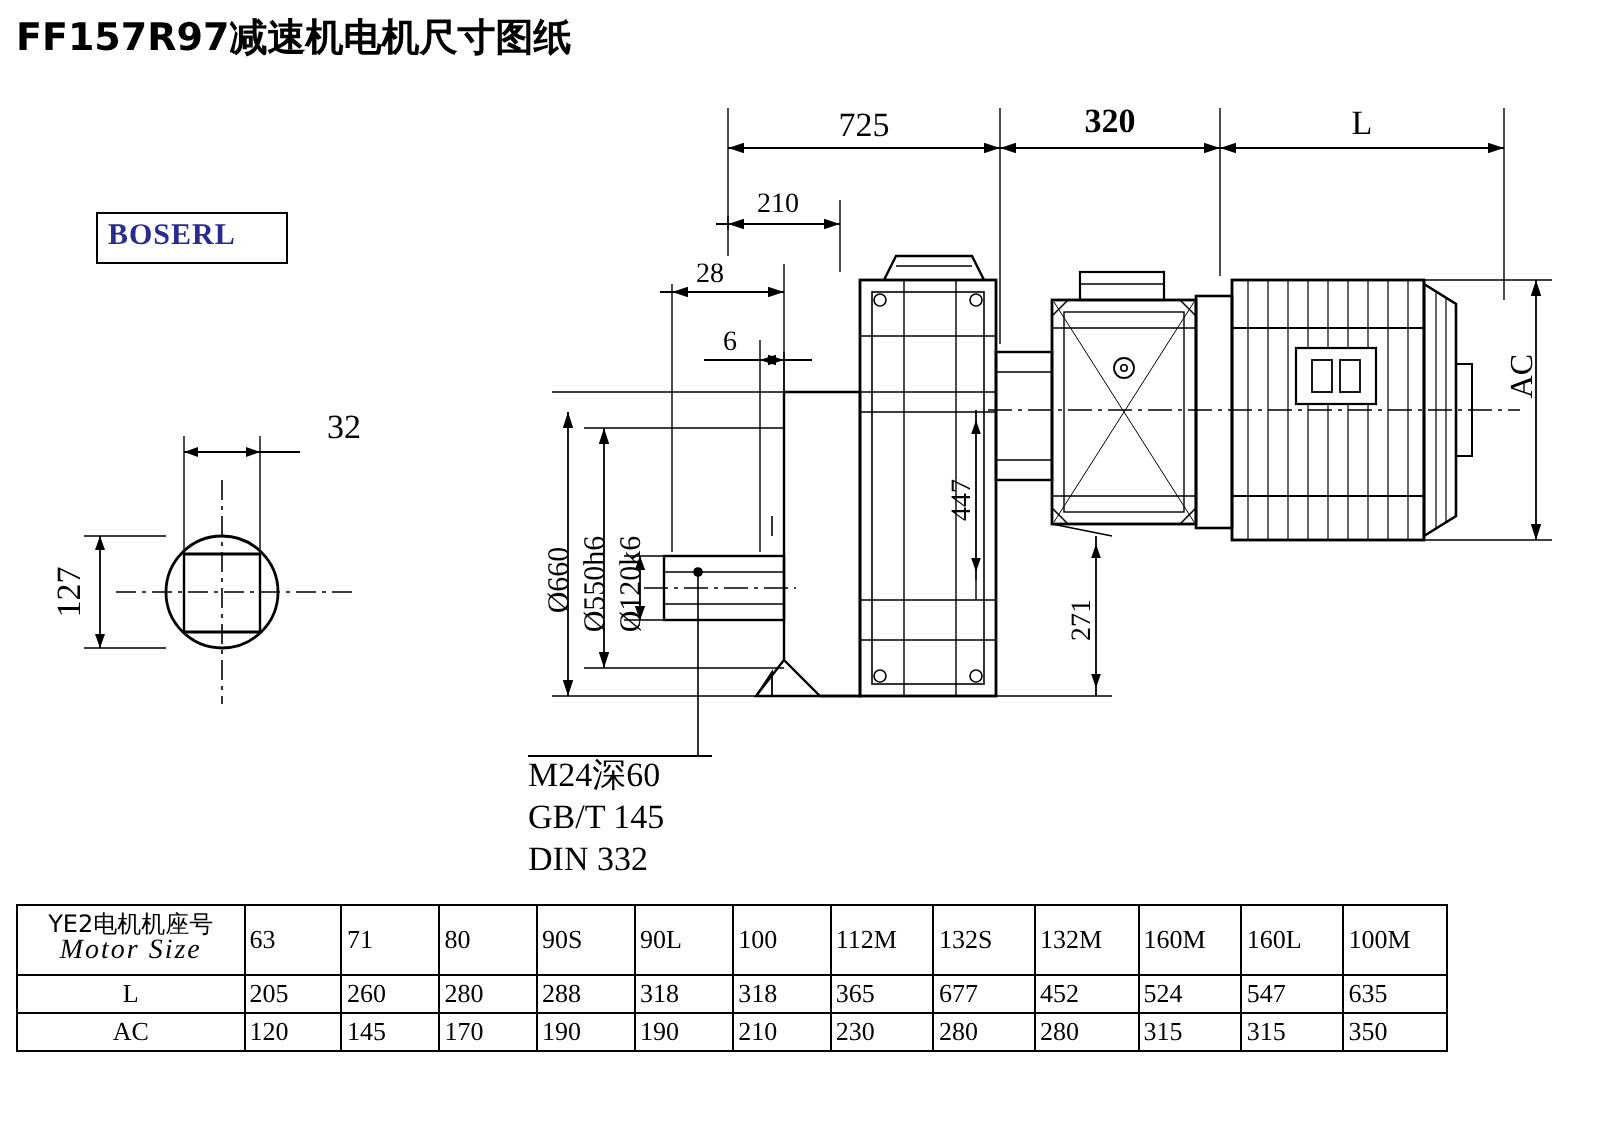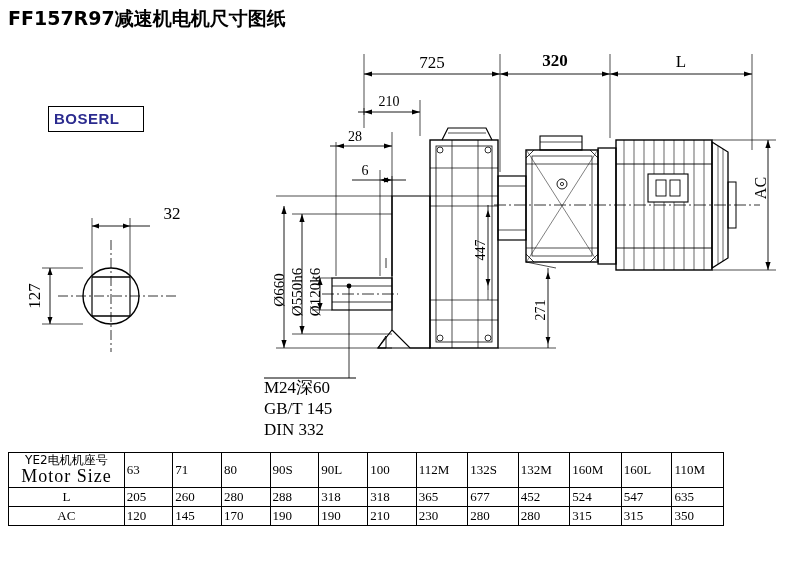--- a/index.html
+++ b/index.html
@@ -36,21 +36,21 @@
     top: 106px;
     width: 96px;
     height: 26px;
     border: 1.6px solid #000;
     box-sizing: border-box;
   }
   .logo-text {
     position: absolute;
     left: 54px;
     top: 110px;
-    font-family: Liberation Sans, sans-serif;
+    font-family: Liberation Serif, serif;
     font-weight: bold;
     font-size: 15px;
     color: #2b2b8f;
     letter-spacing: 0.5px;
   }
   svg.draw {
     position: absolute;
     left: 0;
     top: 0;
     width: 800px;
@@ -83,22 +83,23 @@
     line-height: 1.05;
     padding: 1px 2px;
     height: 32px;
   }
   .cn {
     font-family: "DejaVu Sans", sans-serif;
     font-size: 12px;
   }
   .mono-ish {
     font-family: "Liberation Serif", serif;
-    font-size: 18px;
+    font-size: 14px;
     letter-spacing: 1px;
+    font-style: italic;
   }
   text {
     font-family: "Liberation Serif", serif;
   }
 </style>
 </head>
 <body>
 
 <div id="root">
 
@@ -333,21 +334,21 @@
       <td class="cell">71</td>
       <td class="cell">80</td>
       <td class="cell">90S</td>
       <td class="cell">90L</td>
       <td class="cell">100</td>
       <td class="cell">112M</td>
       <td class="cell">132S</td>
       <td class="cell">132M</td>
       <td class="cell">160M</td>
       <td class="cell">160L</td>
-      <td class="cell">110M</td>
+      <td class="cell">100M</td>
     </tr>
     <tr>
       <td class="rowhead">L</td>
       <td class="cell">205</td>
       <td class="cell">260</td>
       <td class="cell">280</td>
       <td class="cell">288</td>
       <td class="cell">318</td>
       <td class="cell">318</td>
       <td class="cell">365</td>

